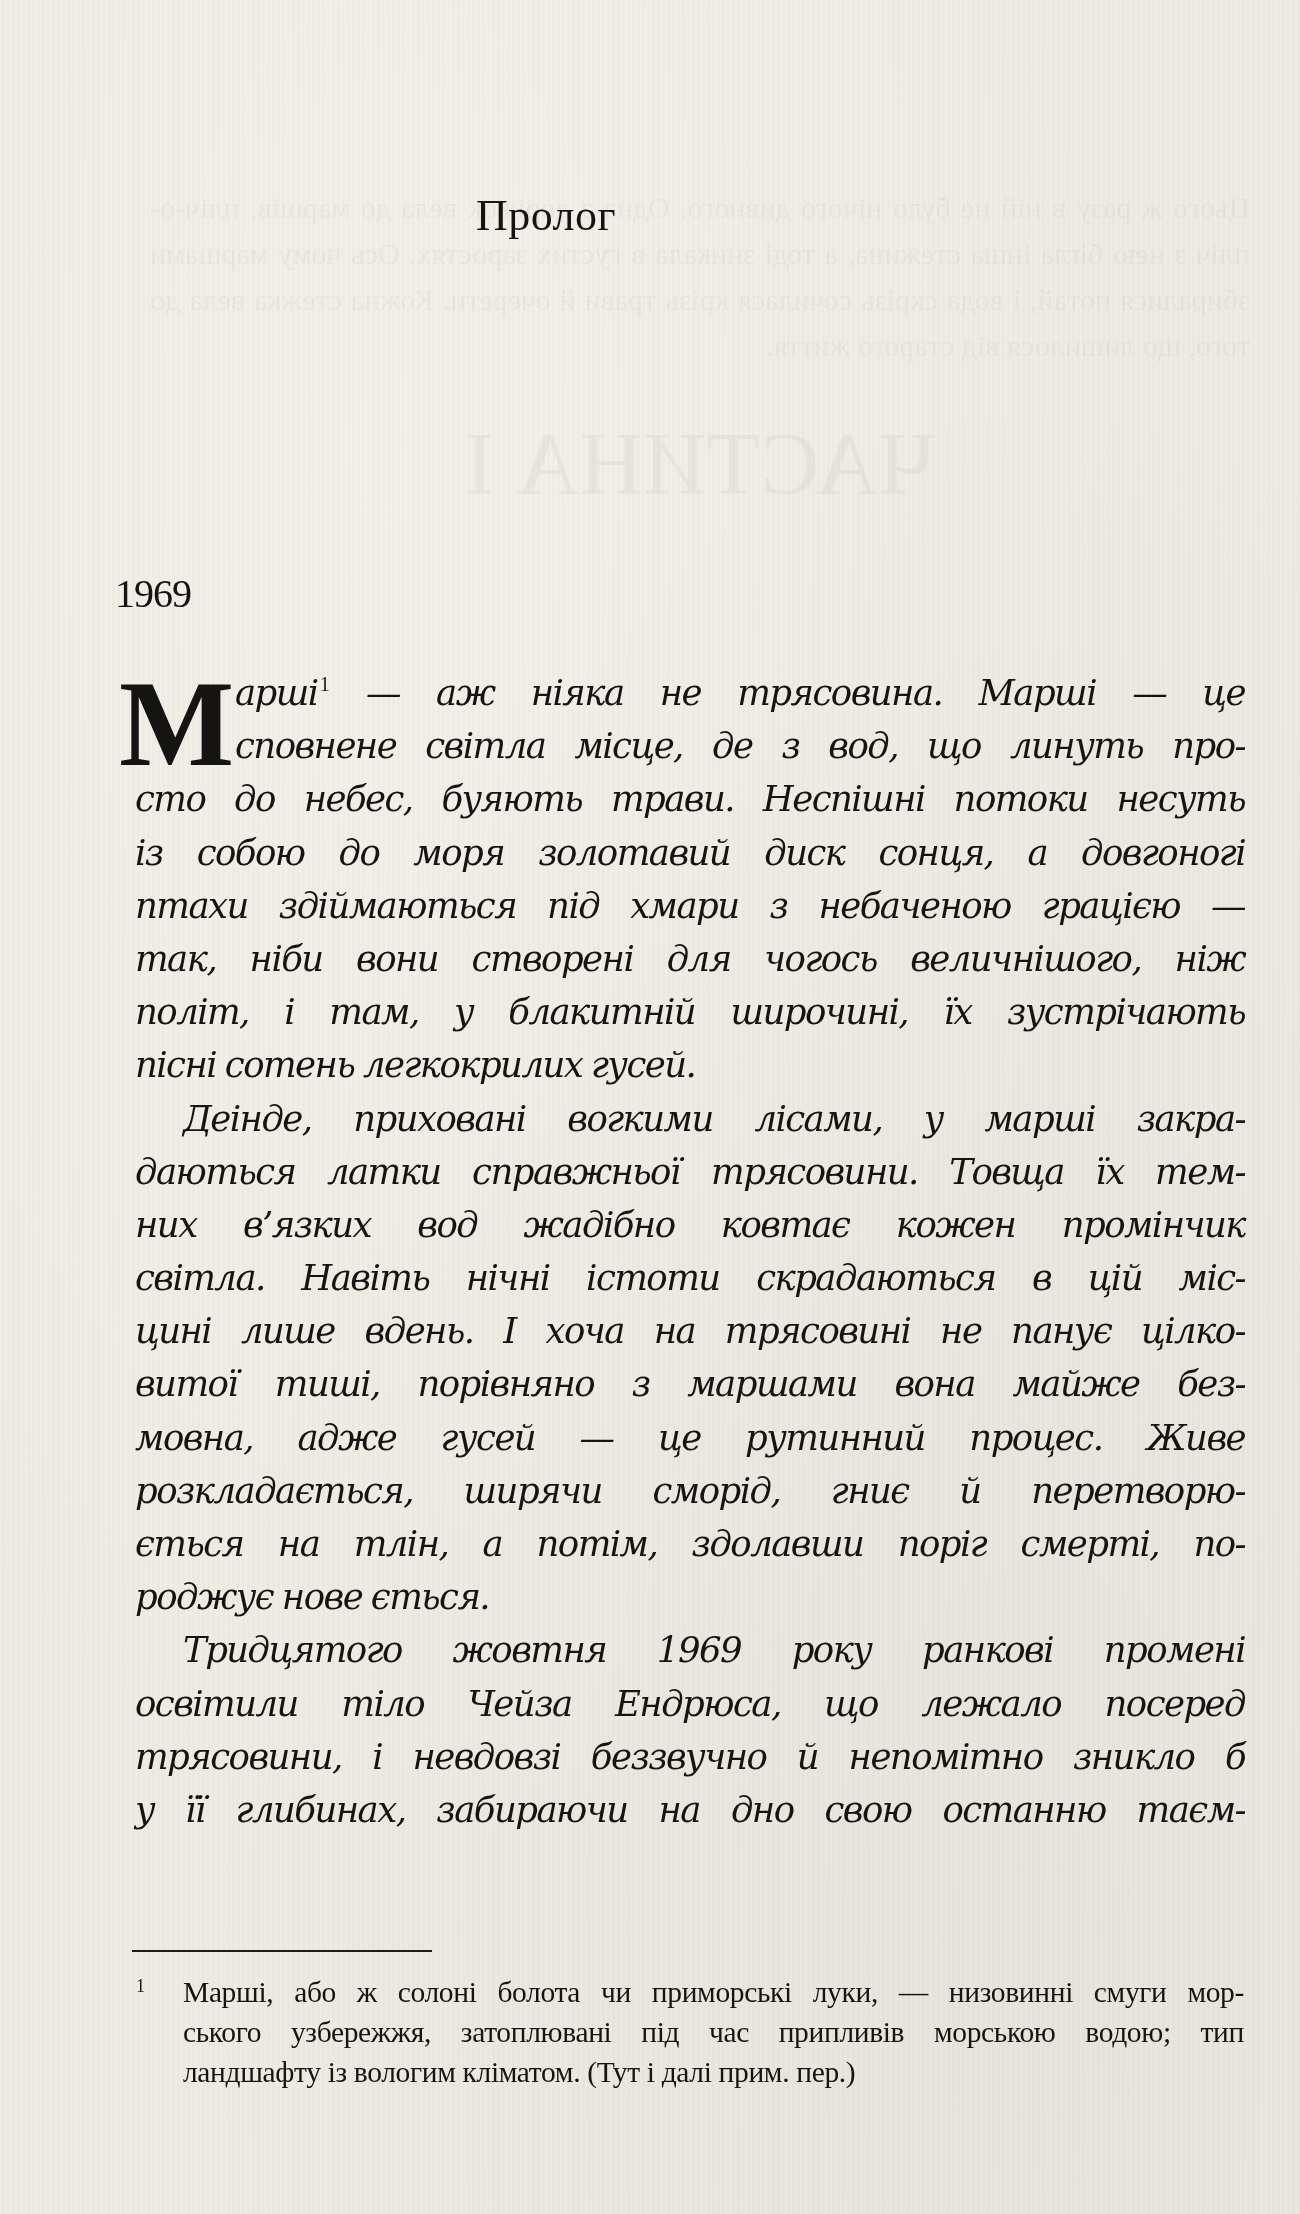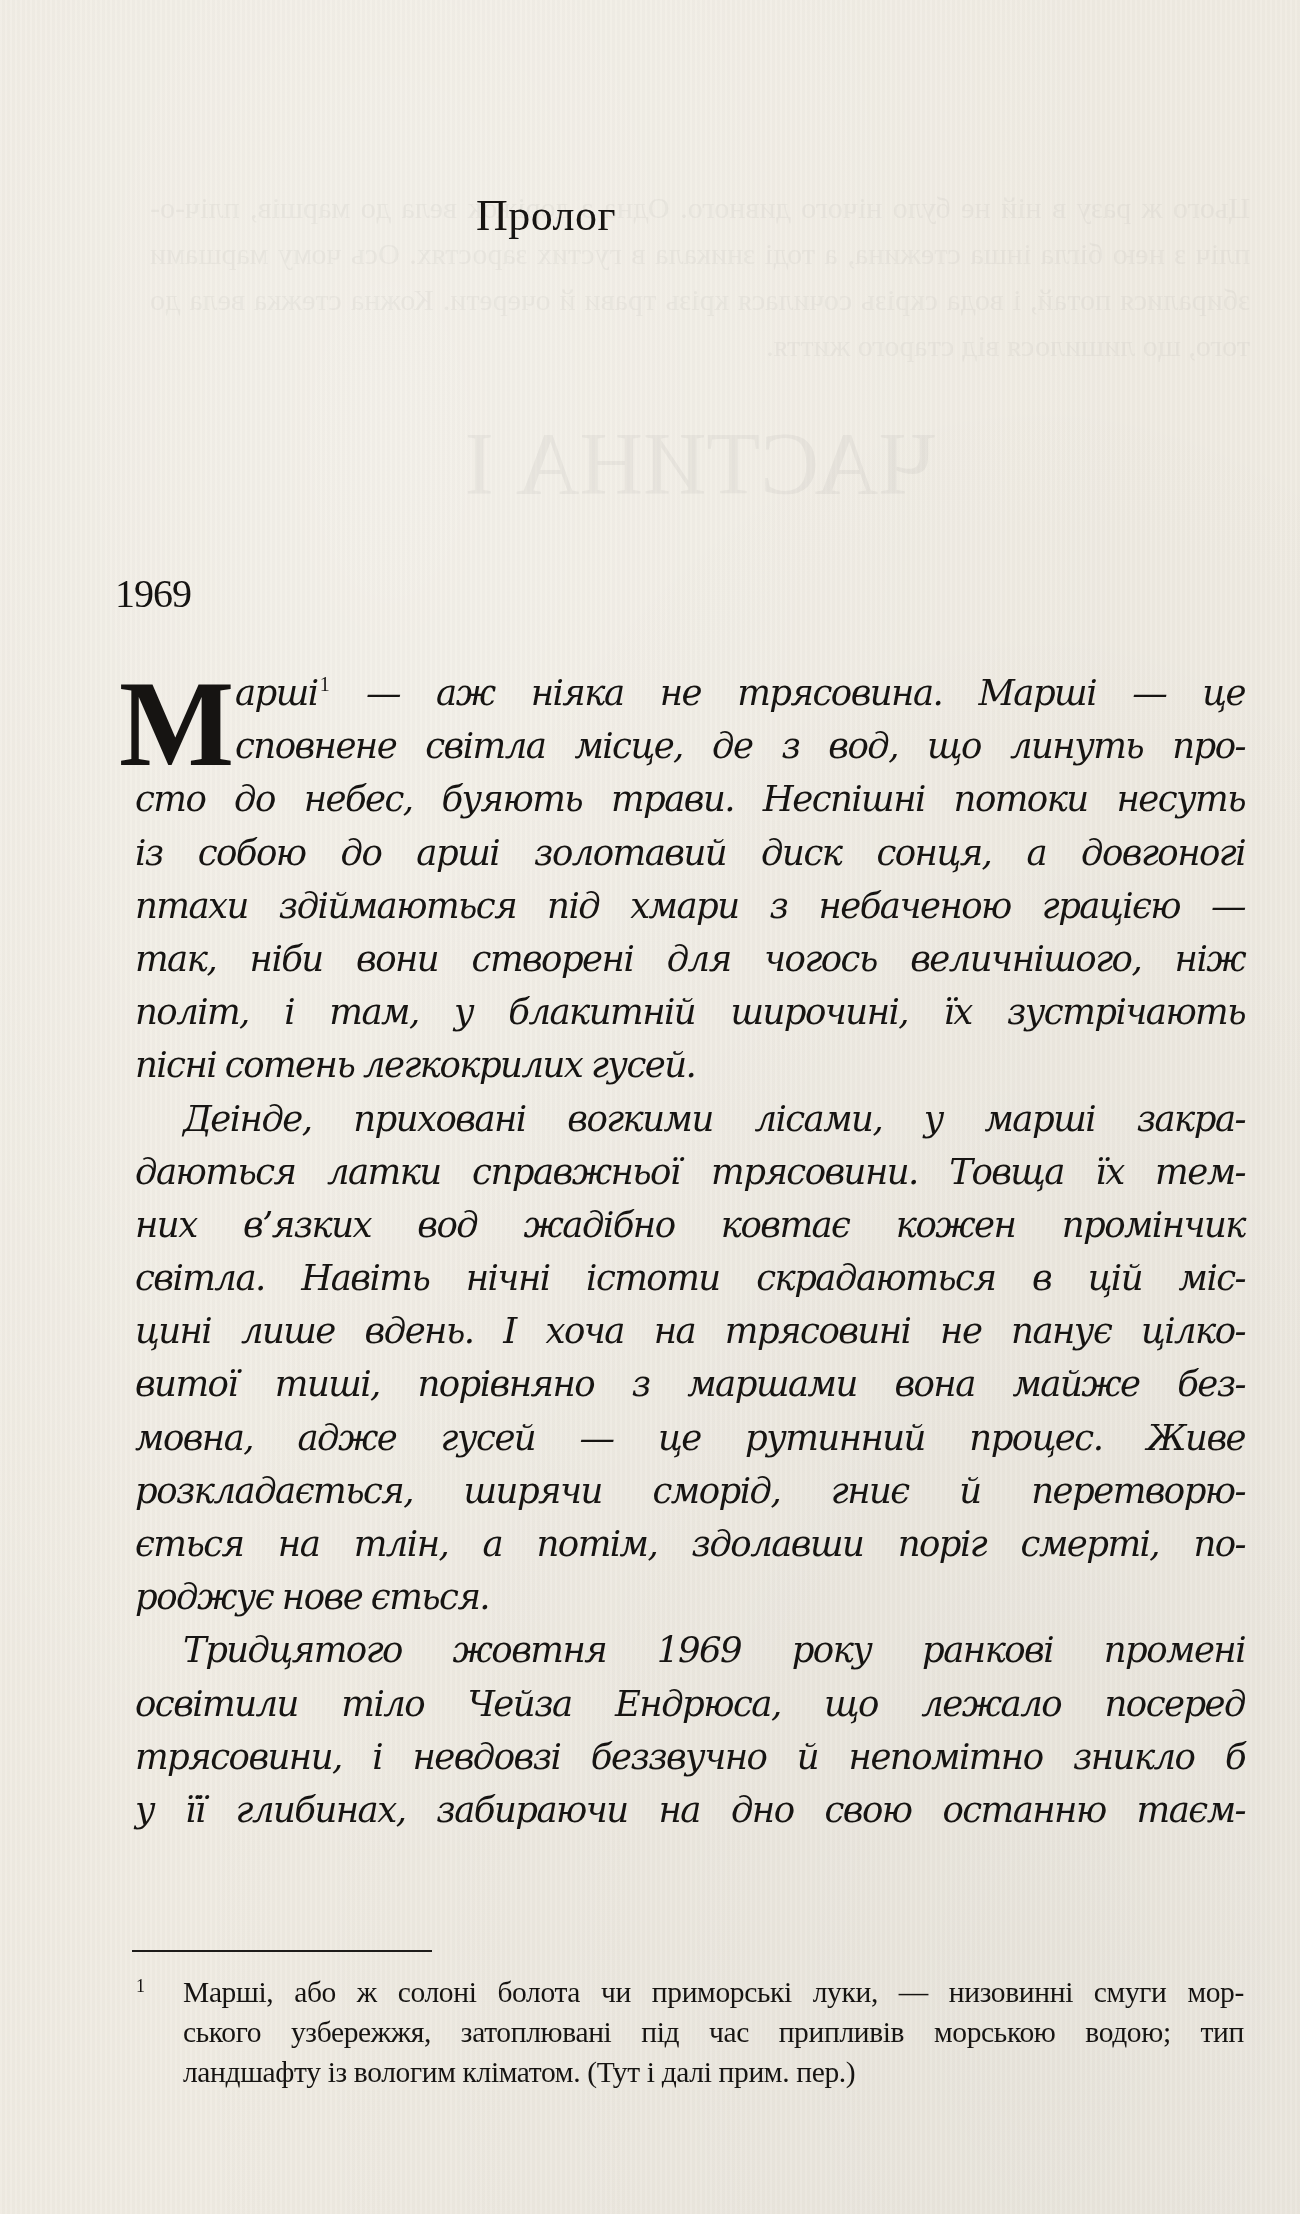--- a/index.html
+++ b/index.html
@@ -173,21 +173,21 @@
 
 <h2 class="year">1969</h2>
 
 <div class="body-text">
   <span class="dropcap-wrap">
     <span class="dropcap">М</span>
     <span class="line after-cap"><span>арші</span><sup class="fnref">1</sup><span> — аж ніяка не трясовина. Марші — це</span></span>
     <span class="line after-cap">сповнене світла місце, де з вод, що линуть про-</span>
   </span>
   <span class="line">сто до небес, буяють трави. Неспішні потоки несуть</span>
-  <span class="line">із собою до арші золотавий диск сонця, а довгоногі</span>
+  <span class="line">із собою до моря золотавий диск сонця, а довгоногі</span>
   <span class="line">птахи здіймаються під хмари з небаченою грацією —</span>
   <span class="line">так, ніби вони створені для чогось величнішого, ніж</span>
   <span class="line">політ, і там, у блакитній широчині, їх зустрічають</span>
   <span class="line last">пісні сотень легкокрилих гусей.</span>
   <span class="line indent">Деінде, приховані вогкими лісами, у марші закра-</span>
   <span class="line">даються латки справжньої трясовини. Товща їх тем-</span>
   <span class="line">них в’язких вод жадібно ковтає кожен промінчик</span>
   <span class="line">світла. Навіть нічні істоти скрадаються в цій міс-</span>
   <span class="line">цині лише вдень. І хоча на трясовині не панує цілко-</span>
   <span class="line">витої тиші, порівняно з маршами вона майже без-</span>

